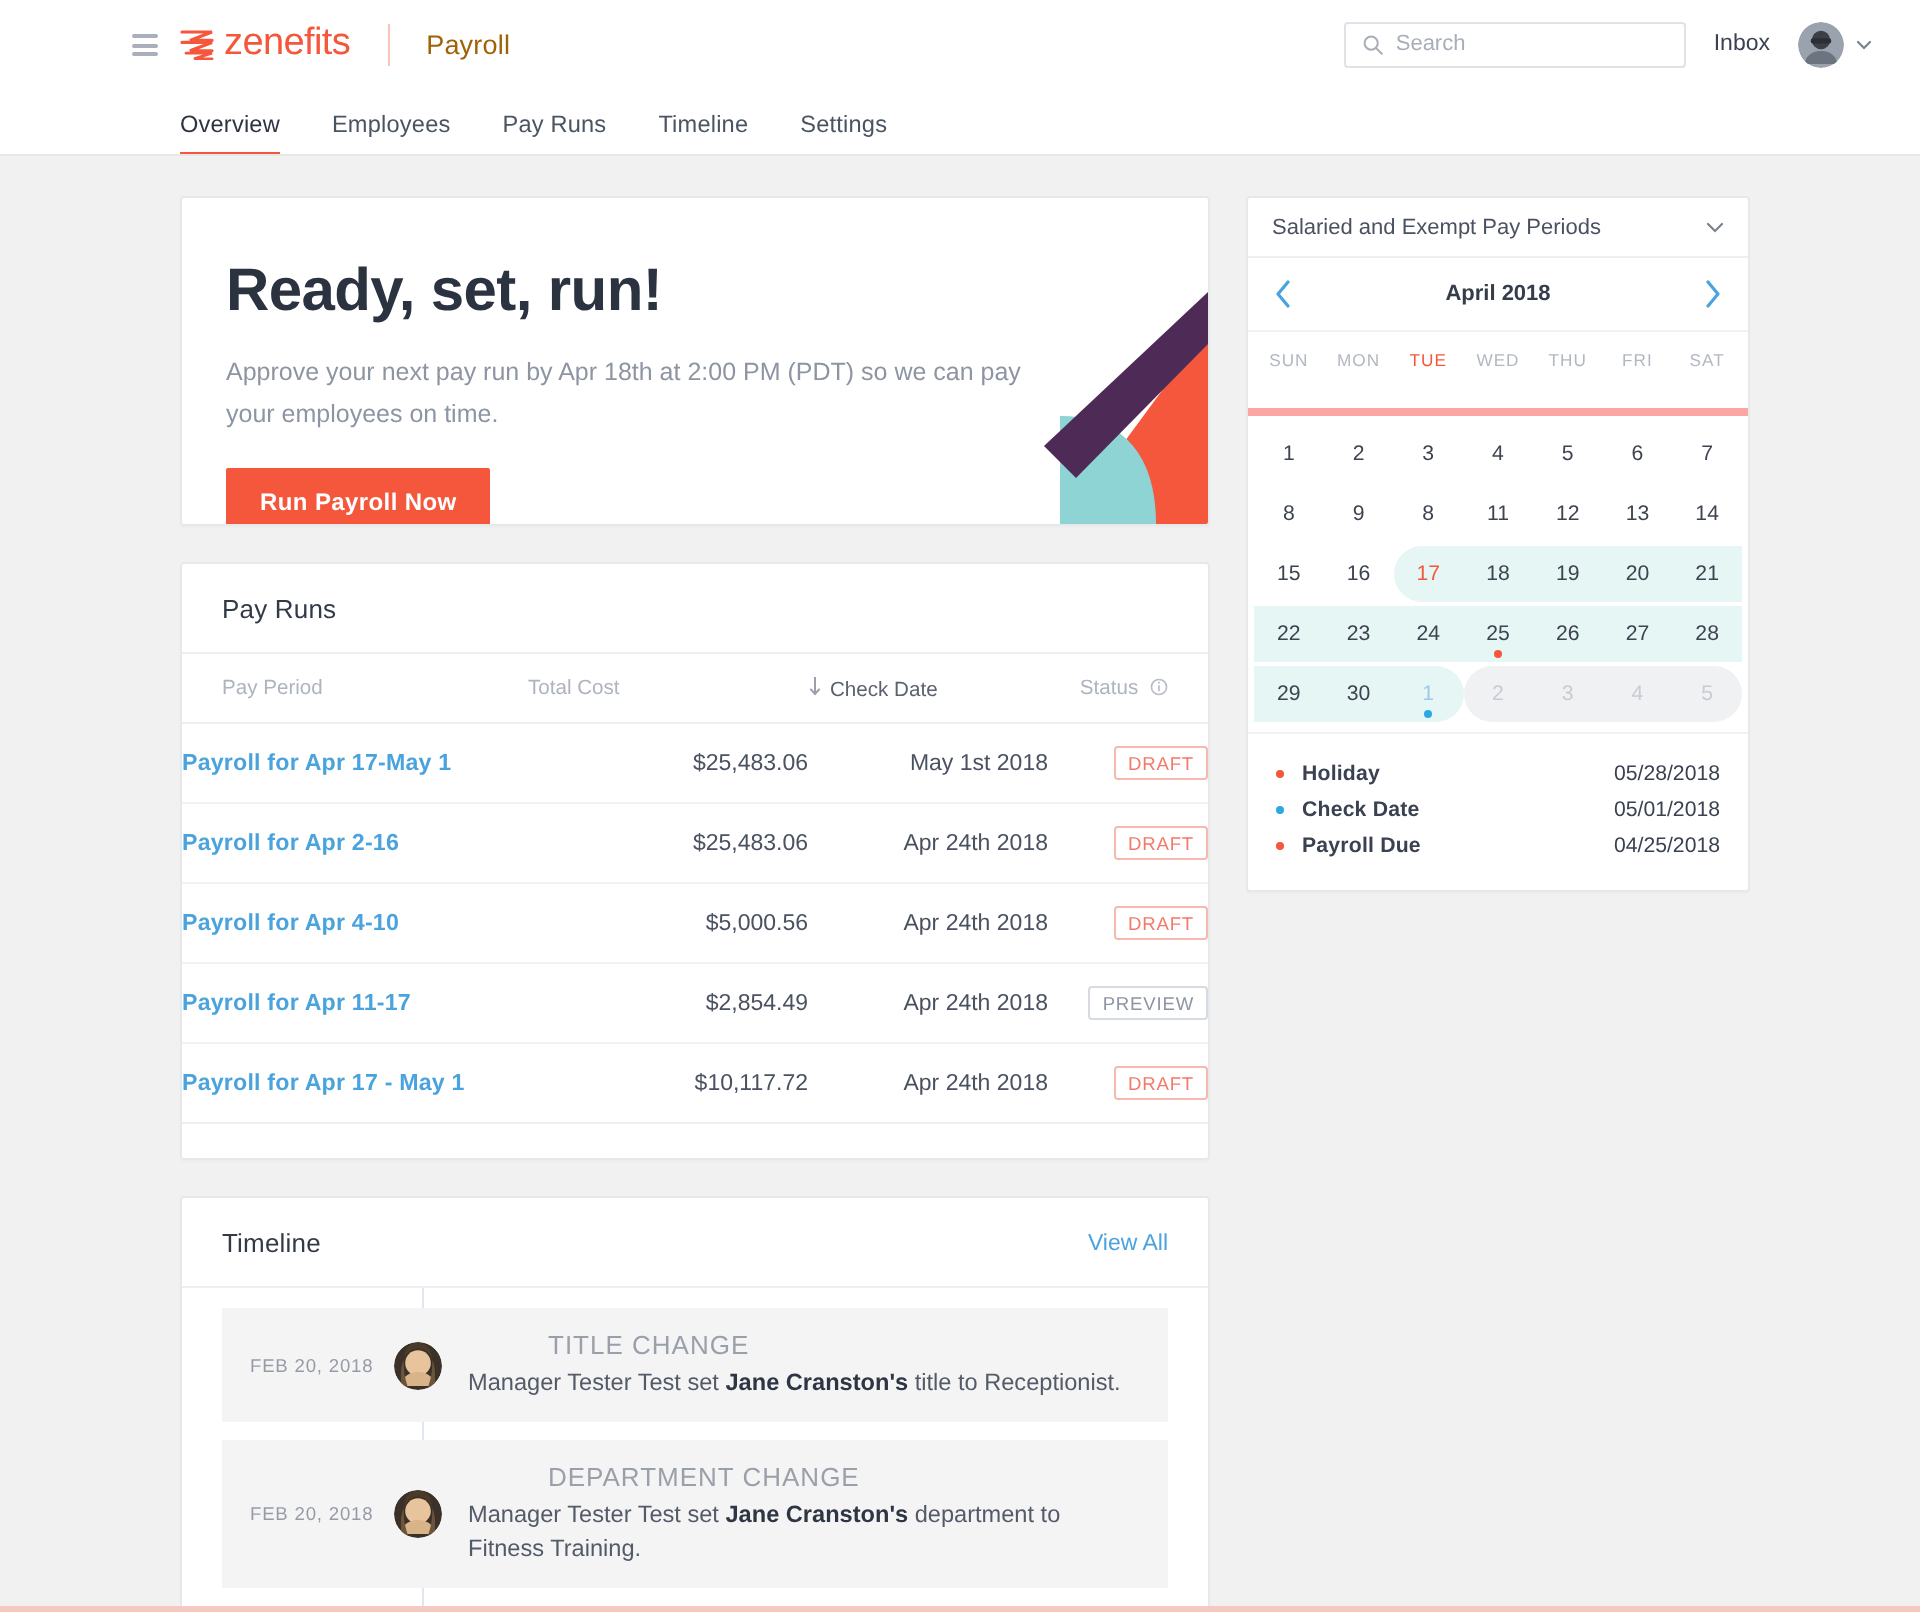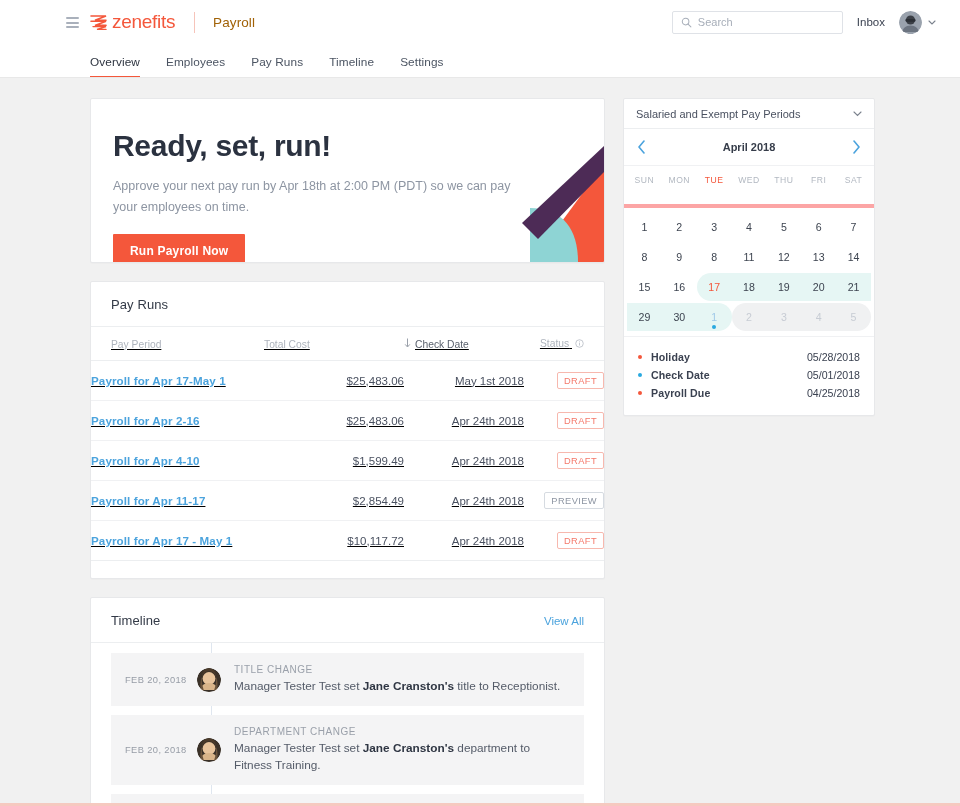--- a/index.html
+++ b/index.html
@@ -141,21 +141,21 @@
 
   
   .card-head {
     padding: 15px 20px 14px 20px;
     border-bottom: 1px solid #eceef0;
     display: flex; align-items: center;
   }
   .card-title { font-size: 13px; color: #333a47; letter-spacing: .1px; }
   .view-all { margin-left: auto; font-size: 11.5px; color: #4ba3dd; cursor:pointer; }
 
-  table.payruns { width: 100%; border-collapse: collapse; text-decoration: underline; }
+  table.payruns { width: 100%; border-collapse: collapse; }
   table.payruns th {
     font-size: 10.3px; font-weight: 400; color: #aeb4bd;
     text-align: left; padding: 11px 0 10px 0;
     border-bottom: 1px solid #eceef0;
   }
   table.payruns th.num { text-align: left; }
   table.payruns th.col-period { padding-left: 20px; }
   table.payruns th.col-status { text-align: right; padding-right: 20px; }
   table.payruns th.col-check { color: #5b626e; }
   table.payruns td {
@@ -199,22 +199,23 @@
     flex: 0 0 86px; padding-left: 14px;
     font-size: 9.3px; color: #969ca6; letter-spacing: .4px;
   }
   .tl-avatar {
     flex: 0 0 24px; width: 24px; height: 24px;
     border-radius: 50%; overflow: hidden; margin-right: 13px;
     position: relative; z-index: 2;
   }
   .tl-text { flex: 1 1 auto; }
   .tl-kind {
-    font-size: 10px; color: #9aa0aa; letter-spacing: .5px;
+    font-size: 13px; color: #9aa0aa; letter-spacing: .5px;
     margin-bottom: 3px;
+    margin-left: 40px;
   }
   .tl-desc { font-size: 11.8px; color: #545b68; line-height: 1.45; }
   .tl-desc b { color: #2f3643; font-weight: 700; }
 
   
   .cal-select {
     display: flex; align-items: center;
     padding: 0 12px;
     height: 30px;
     border-bottom: 1px solid #eceef0;
@@ -390,21 +391,21 @@
             <td class="col-status"><span class="badge draft">DRAFT</span></td>
           </tr>
           <tr>
             <td class="col-period"><a>Payroll for Apr 2-16</a></td>
             <td class="num col-cost">$25,483.06</td>
             <td class="col-check">Apr 24th 2018</td>
             <td class="col-status"><span class="badge draft">DRAFT</span></td>
           </tr>
           <tr>
             <td class="col-period"><a>Payroll for Apr 4-10</a></td>
-            <td class="num col-cost">$1,599.49</td>
+            <td class="num col-cost">$5,000.56</td>
             <td class="col-check">Apr 24th 2018</td>
             <td class="col-status"><span class="badge draft">DRAFT</span></td>
           </tr>
           <tr>
             <td class="col-period"><a>Payroll for Apr 11-17</a></td>
             <td class="num col-cost">$2,854.49</td>
             <td class="col-check">Apr 24th 2018</td>
             <td class="col-status"><span class="badge preview">PREVIEW</span></td>
           </tr>
           <tr>
@@ -531,20 +532,33 @@
           <div class="band" style="left:28.57%;right:0;border-top-left-radius:15px;border-bottom-left-radius:15px;"></div>
           <div class="cal-cell">15</div>
           <div class="cal-cell">16</div>
           <div class="cal-cell today-num">17</div>
           <div class="cal-cell">18</div>
           <div class="cal-cell">19</div>
           <div class="cal-cell">20</div>
           <div class="cal-cell">21</div>
         </div>
 
+        <div class="cal-row">
+          <div class="band" style="left:0;right:0;"></div>
+          <div class="cal-cell">22</div>
+          <div class="cal-cell">23</div>
+          <div class="cal-cell">24</div>
+          <div class="cal-cell">
+            <span>25</span>
+            <span class="dot red"></span>
+          </div>
+          <div class="cal-cell">26</div>
+          <div class="cal-cell">27</div>
+          <div class="cal-cell">28</div>
+        </div>
 
         <div class="cal-row">
           <div class="band" style="left:0;right:57.14%;border-top-right-radius:15px;border-bottom-right-radius:15px;"></div>
           <div class="band gray" style="left:42.86%;right:0;border-radius:15px;"></div>
           <div class="cal-cell">29</div>
           <div class="cal-cell">30</div>
           <div class="cal-cell cd">
             <span>1</span>
             <span class="dot blue"></span>
           </div>

